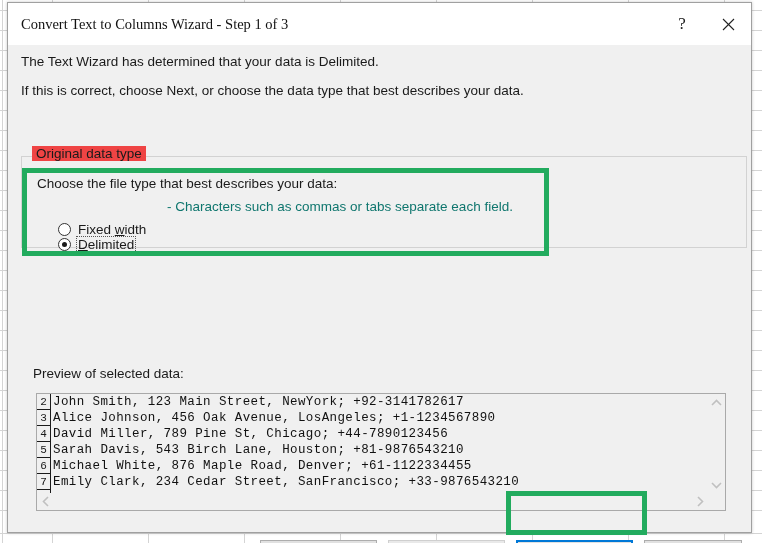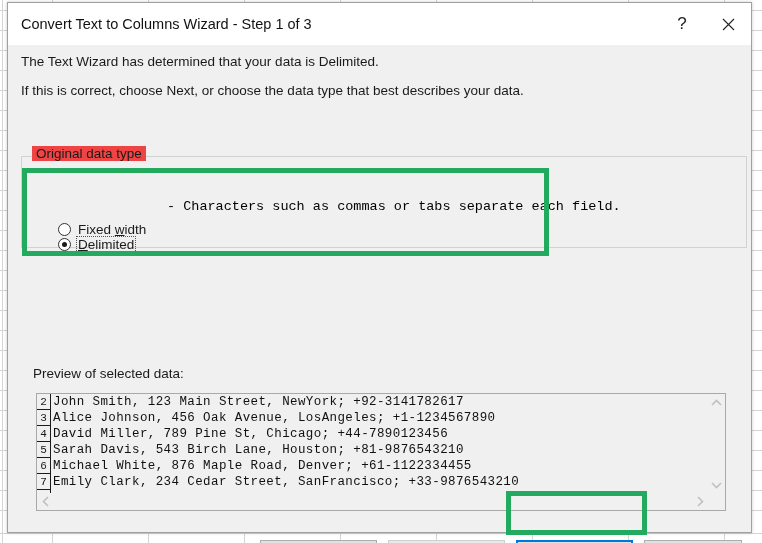--- a/index.html
+++ b/index.html
@@ -44,20 +44,21 @@
     box-sizing: border-box;
     box-shadow: 0 0 3px rgba(0,0,0,0.22);
   }
 
   .titlebar {
     position: relative;
     height: 42px;
     background: #ffffff;
     display: flex;
     align-items: center;
+    font-family: Liberation Serif, serif;
   }
   .title-text {
     font-size: 14.5px;
     color: #111111;
     padding-left: 13px;
     letter-spacing: 0.0px;
     white-space: nowrap;
   }
   .title-buttons {
     position: absolute;
@@ -159,23 +160,22 @@
     background: #1a1a1a;
   }
   .radio-label { padding: 0 1px; }
   .radio-label.focused {
     outline: 1px dotted #555;
     outline-offset: 0px;
   }
   .radio-desc {
     position: absolute;
     font-size: 13.5px;
-    color: #000000;
-    white-space: nowrap;
-    font-family: Liberation Mono, monospace;
+    color: #0f766e;
+    white-space: nowrap;
   }
   .radio-desc.d1 { left: 159px; top: 154px; }
   .radio-desc.d2 { left: 159px; top: 177px; }
   u { text-decoration: underline; }
 
   
   .hl {
     position: absolute;
     border: 5px solid #22ab5e;
     box-sizing: border-box;
@@ -391,20 +391,21 @@
   </div>
 
   <div class="dlg-body">
 
     <div class="intro l2">If this is correct, choose Next, or choose the data type that best describes your data.</div>
     <div class="intro l1">The Text Wizard has determined that your data is Delimited.</div>
 
     <div class="groupbox"></div>
     <div class="groupbox-title">Original data type</div>
 
+    <div class="grp-label">Choose the file type that best describes your data:</div>
 
     <div class="radio-row r1">
       <span class="radio checked"></span>
       <span class="radio-label focused"><u>D</u>elimited</span>
     </div>
     <div class="radio-desc d1">- Characters such as commas or tabs separate each field.</div>
 
     <div class="radio-row r2">
       <span class="radio"></span>
       <span class="radio-label">Fixed <u>w</u>idth</span>

